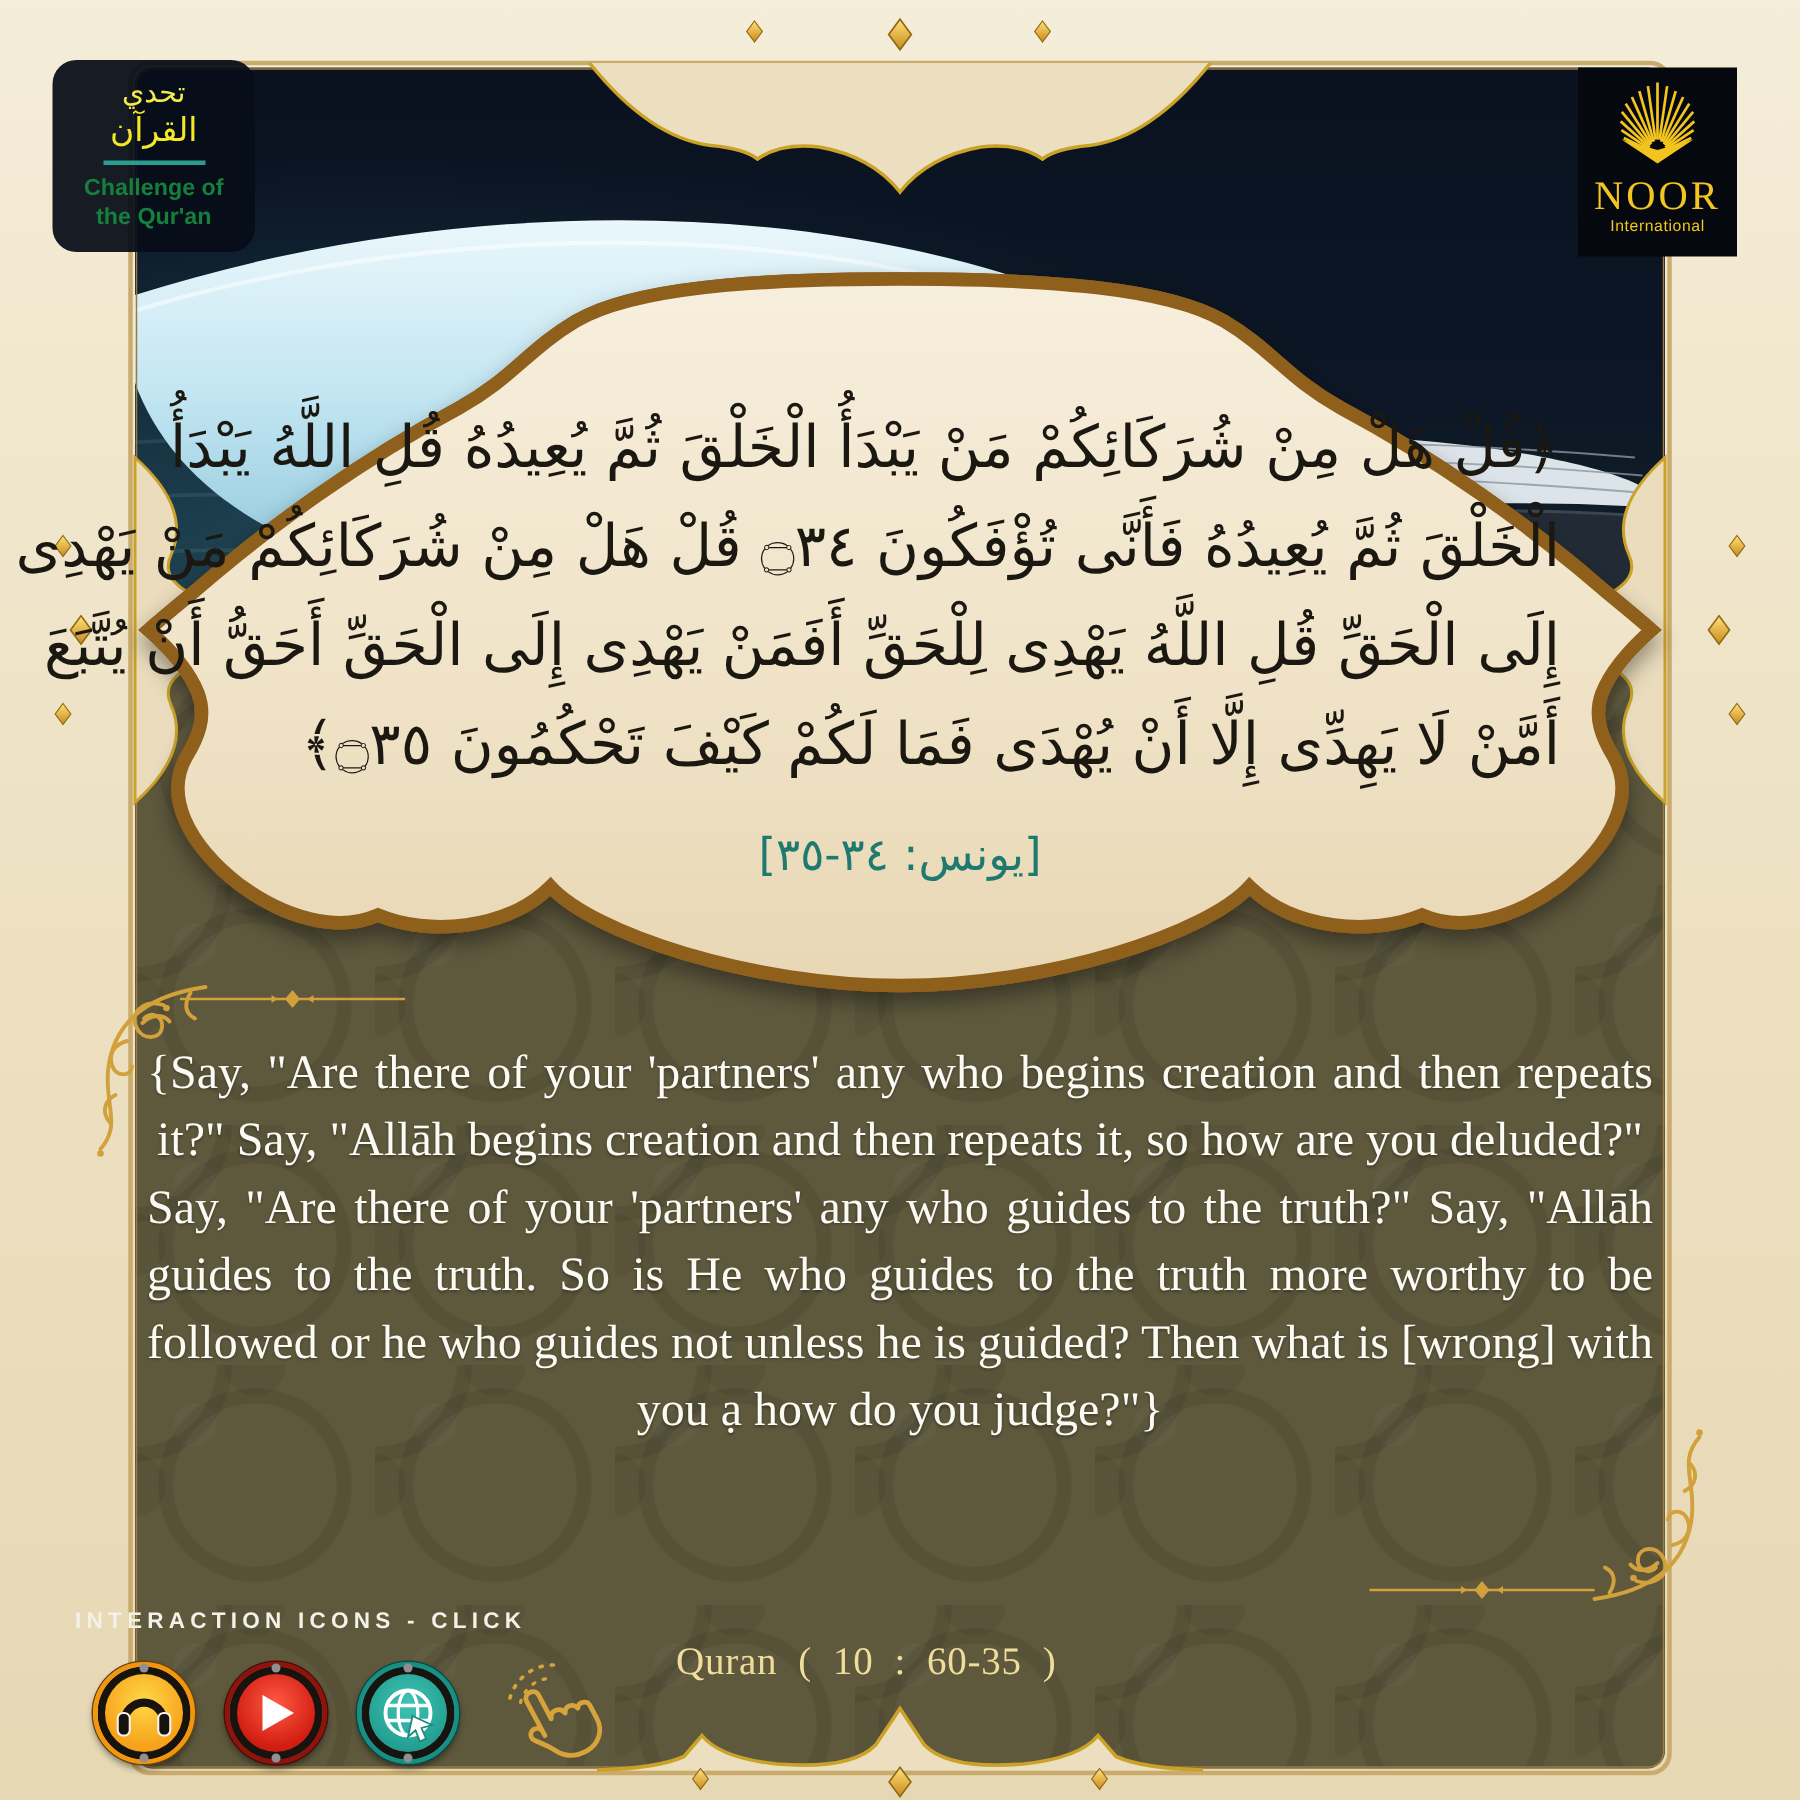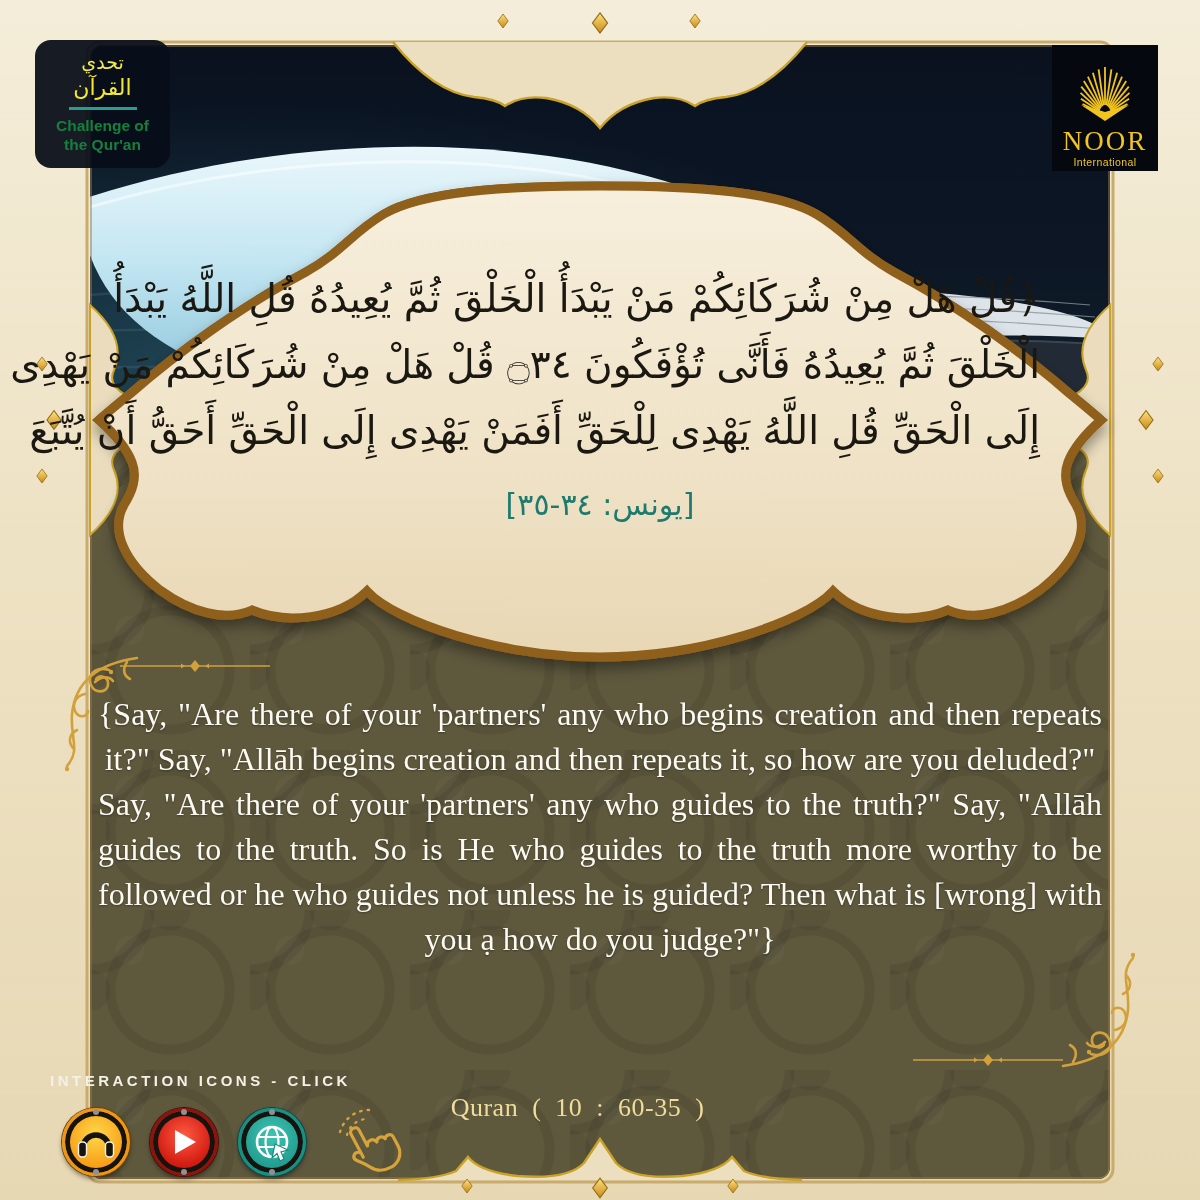--- a/index.html
+++ b/index.html
@@ -34,21 +34,21 @@
     padding:12px 4px 14px;box-sizing:border-box;
   }
   .cl-ar-small{font-family:"DejaVu Sans",sans-serif;color:#f3ec4d;font-size:19px;line-height:1.15;}
   .cl-ar-big{font-family:"DejaVu Sans",sans-serif;color:#f5e826;font-size:22px;font-weight:normal;line-height:1.25;}
   .cl-divider{width:68px;height:3px;background:#2a9d8f;margin:6px auto 7px;}
   .cl-en{color:#15803d;font-size:15.5px;font-weight:bold;line-height:1.18;}
 
   
   .noor-logo{
     position:absolute;left:1052px;top:45px;width:106px;height:126px;
-    background:#05090f;text-align:center;padding-top:16px;box-sizing:border-box;
+    background:#05090f;text-align:center;padding-top:4px;box-sizing:border-box;
   }
   .noor-title{font-family:"Liberation Serif",serif;color:#f2c51f;font-size:27px;letter-spacing:2px;line-height:1.05;}
   .noor-sub{color:#f2c51f;font-size:10.5px;letter-spacing:.4px;margin-top:1px;}
 
   
   .arabic-block{
     position:absolute;left:160px;top:266px;width:880px;
     direction:rtl;text-align:center;
     font-family:"DejaVu Sans","DejaVu Serif",sans-serif;
     font-size:39px;line-height:66px;color:#1b1812;
@@ -277,20 +277,21 @@
       </g>
     </svg>
     <div class="noor-title">NOOR</div>
     <div class="noor-sub">International</div>
   </div>
 
   <div class="arabic-block">
     <div class="arabic-line">﴿قُلْ هَلْ مِنْ شُرَكَائِكُمْ مَنْ يَبْدَأُ الْخَلْقَ ثُمَّ يُعِيدُهُ قُلِ اللَّهُ يَبْدَأُ</div>
     <div class="arabic-line">الْخَلْقَ ثُمَّ يُعِيدُهُ فَأَنَّى تُؤْفَكُونَ ۝٣٤ قُلْ هَلْ مِنْ شُرَكَائِكُمْ مَنْ يَهْدِى</div>
     <div class="arabic-line">إِلَى الْحَقِّ قُلِ اللَّهُ يَهْدِى لِلْحَقِّ أَفَمَنْ يَهْدِى إِلَى الْحَقِّ أَحَقُّ أَنْ يُتَّبَعَ</div>
+    <div class="arabic-line">أَمَّنْ لَا يَهِدِّى إِلَّا أَنْ يُهْدَى فَمَا لَكُمْ كَيْفَ تَحْكُمُونَ ۝٣٥﴾</div>
     <div class="verse-ref">[يونس: ٣٤-٣٥]</div>
   </div>
 
   <div class="translation">
     <p>{Say, "Are there of your 'partners' any who begins creation and then repeats it?" Say, "Allāh begins creation and then repeats it, so how are you deluded?"</p>
     <p>Say, "Are there of your 'partners' any who guides to the truth?" Say, "Allāh guides to the truth. So is He who guides to the truth more worthy to be followed or he who guides not unless he is guided? Then what is [wrong] with you ạ how do you judge?"}</p>
   </div>
 
   <div class="footer-label">INTERACTION ICONS - CLICK</div>
 

